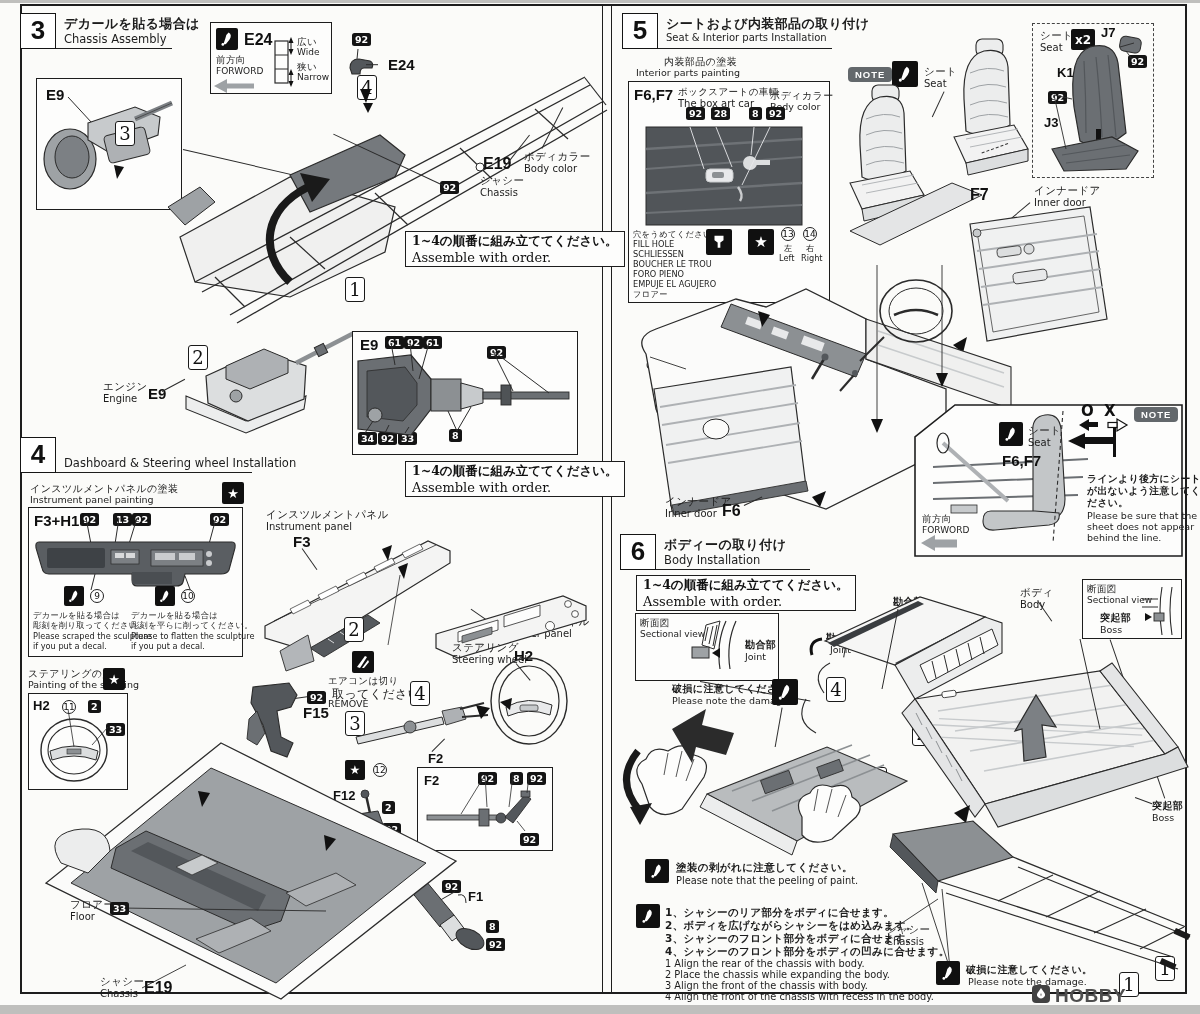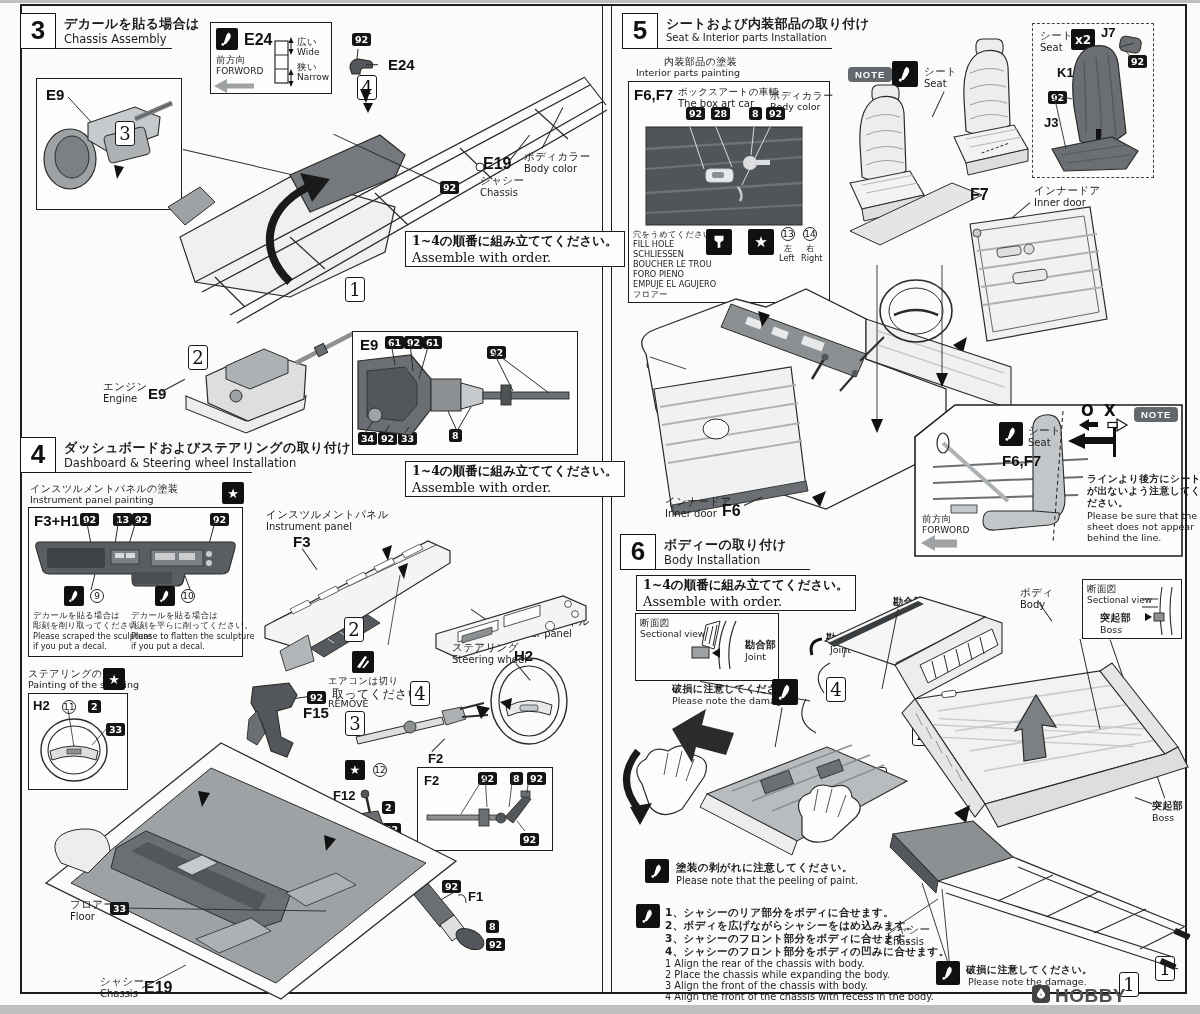--- a/index.html
+++ b/index.html
@@ -180,21 +180,20 @@
       <line x1="32" y1="84" x2="36" y2="76" stroke="#2b2b2b"></line>
       <line x1="52" y1="84" x2="56" y2="78" stroke="#2b2b2b"></line>
   </svg>
   <div class="assemble" style="left:405px;top:458px">
     <span class="a-jp">1~4の順番に組み立ててください。</span>
     <span class="a-en">Assemble with order.</span>
   </div>
 
   <div class="hdr" style="left:20px;top:434px;width:36px;height:36px"><span>4</span></div>
   <div class="rule" style="left:56px;top:468.5px;width:196px;height:1.6px"></div>
-  <div class="abs jp jpb" style="left:64px;top:436px;font-size:13px">ダッシュボードおよびステアリングの取り付け</div>
   <div class="abs en" style="left:64px;top:453px;font-size:11.5px">Dashboard &amp; Steering wheel Installation</div>
 
   <div class="abs jp" style="left:30px;top:479px;font-size:10px">インスツルメントパネルの塗装</div>
   <div class="abs en" style="left:30px;top:491px;font-size:9.5px">Instrument panel painting</div>
   <div class="icon" style="left:222px;top:479px;width:22px;height:22px;font-size:13px">★</div>
 
   <div class="fbox" style="left:28px;top:504px;width:215px;height:150px"></div>
   <div class="part" style="left:34px;top:509px">F3+H1</div>
   <div class="chip" style="left:80px;top:510px">92</div>
   <div class="chip" style="left:113px;top:510px">13</div>

